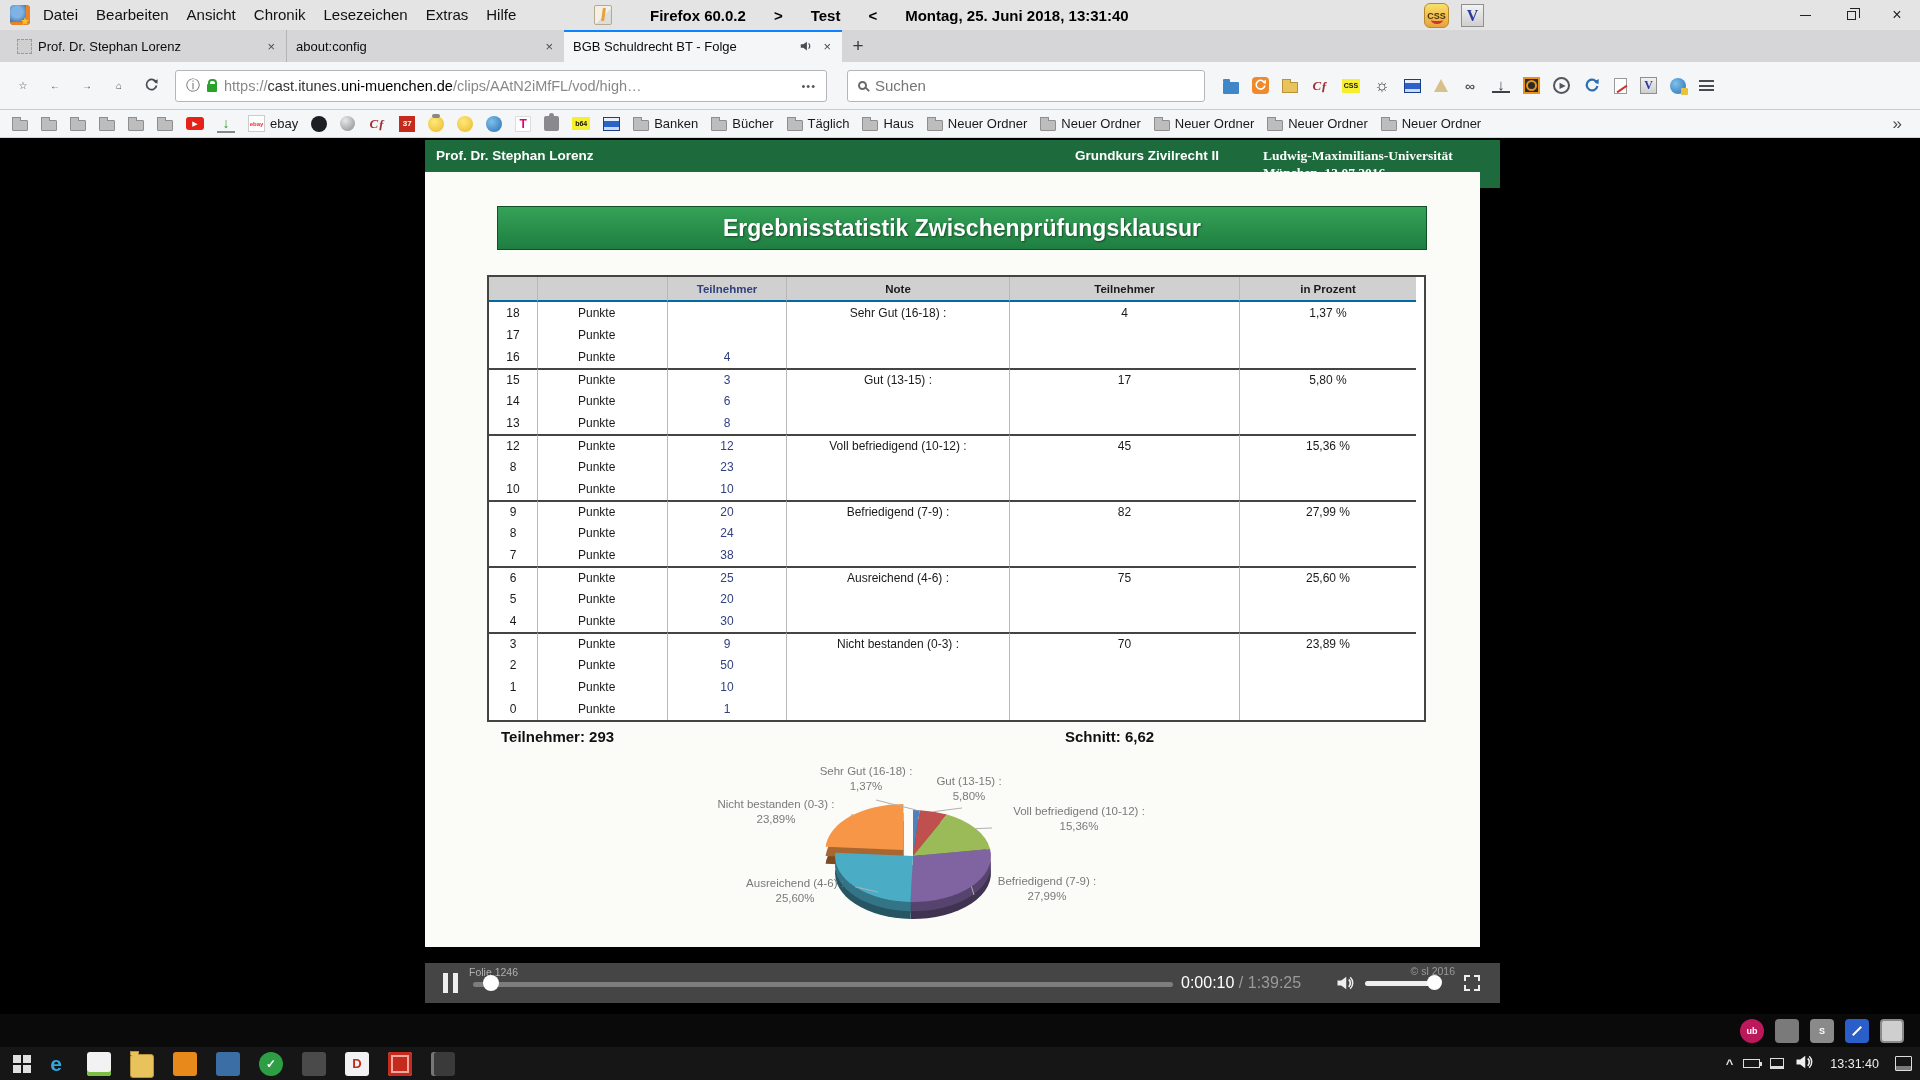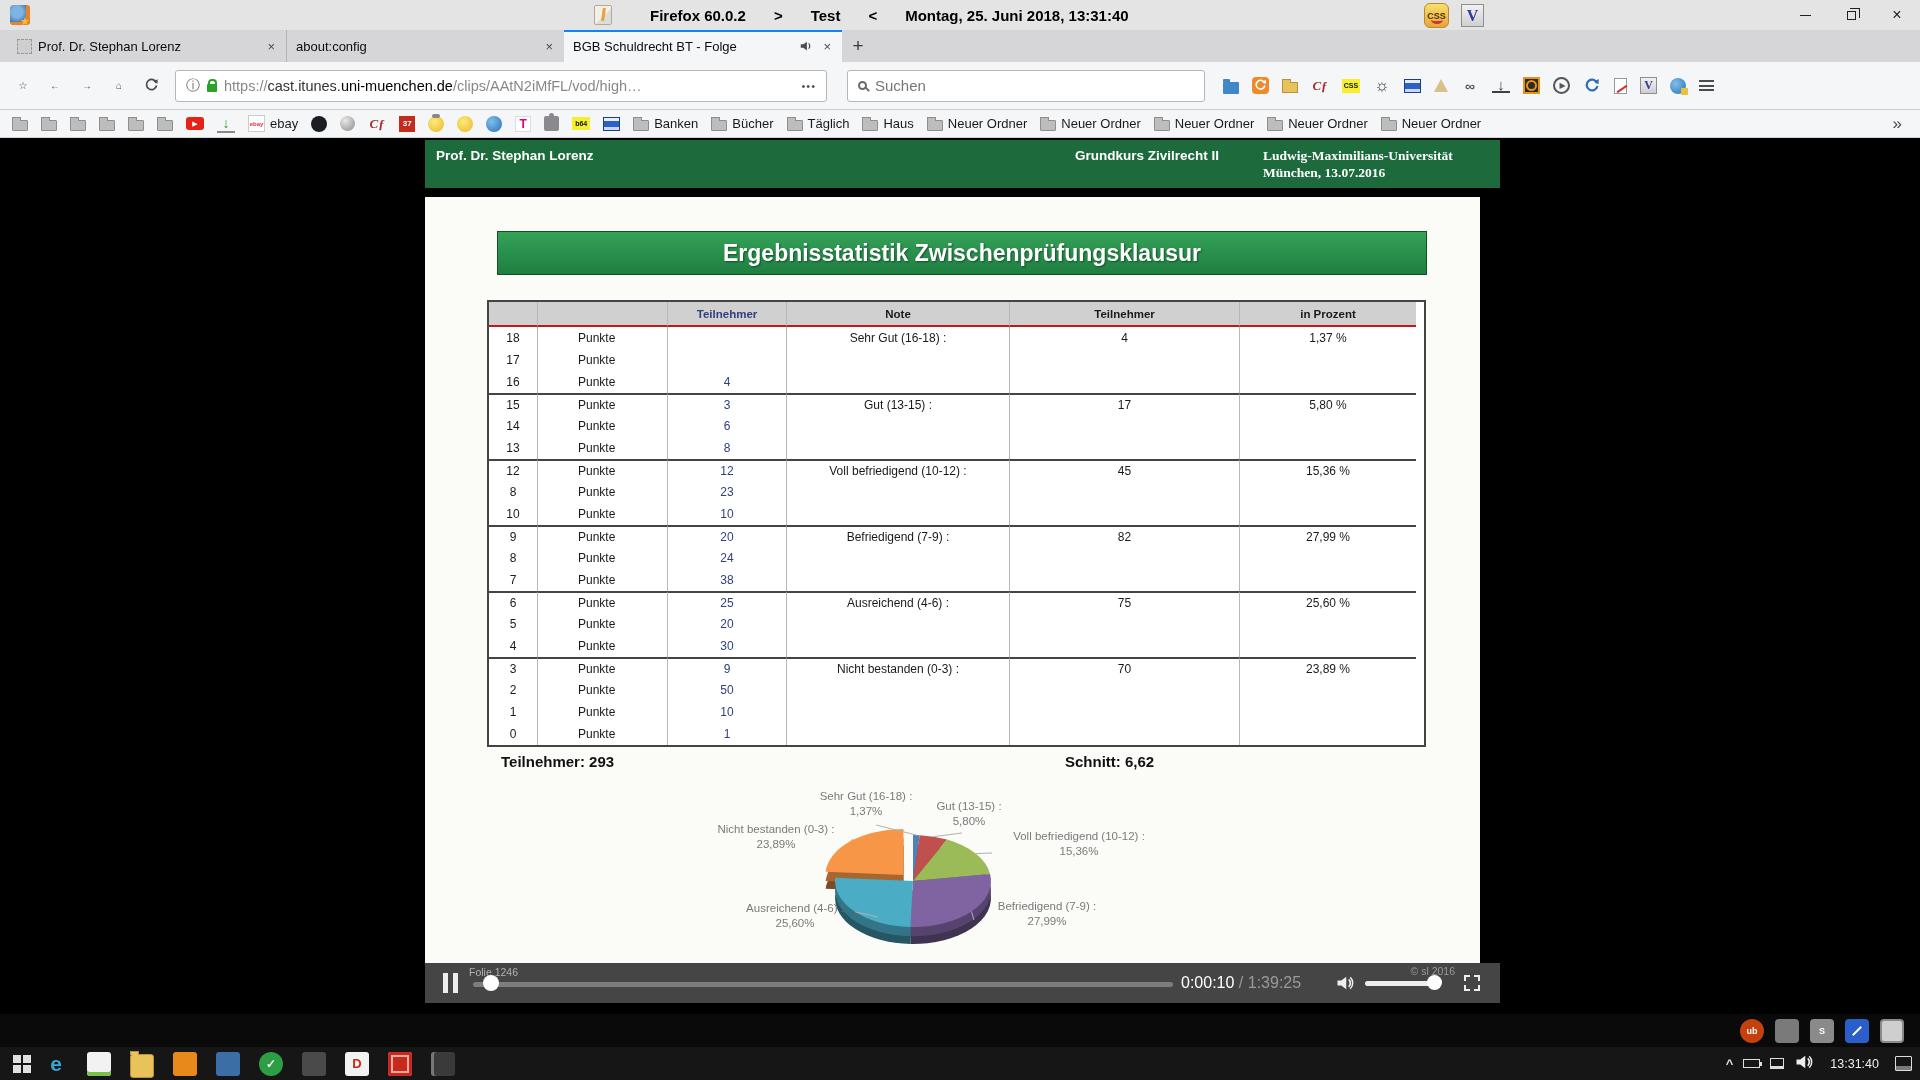--- a/index.html
+++ b/index.html
@@ -141,33 +141,33 @@
 
   
   .content { position:absolute; left:0; top:138px; width:1920px; height:876px; background:#000; }
   .video { position:absolute; left:425px; top:2px; width:1075px; height:863px; }
   .vheader { position:absolute; left:0; top:0; width:1075px; height:48px; background:#1d6b3c;
     color:#fff; font-weight:bold; font-size:13.5px; line-height:17px; }
   .vh-presenter { position:absolute; left:11px; top:7px; }
   .vh-title { position:absolute; left:256px; top:7px; width:280px; }
   .vh-course { position:absolute; left:650px; top:7px; white-space:nowrap; }
   .vh-org { position:absolute; left:838px; top:7px;font-family:Liberation Serif, serif; }
-  .slide { position:absolute; left:0; top:57px; width:1055px; height:775px; background:#fbfbf8; }
+  .slide { position:absolute; left:0; top:32px; width:1055px; height:775px; background:#fbfbf8; }
   .banner { position:absolute; left:72px; top:34px; width:930px; height:44px;
     background:linear-gradient(#35a257,#1e7e41); border:1px solid #0e5226;
     color:#fff; font-weight:bold; font-size:23px; display:flex; align-items:center; justify-content:center;
     text-shadow:1px 1px 2px rgba(0,0,0,.45); }
 
   .score-table { position:absolute; left:62px; top:103px; width:939px; border:2px solid #444;
     background:#fff; display:grid; grid-template-columns:49px 130px 119px 223px 230px 176px; }
   .st-cell { height:22px; display:flex; align-items:center; justify-content:center;
     font-size:12px; color:#1a1a1a; border-right:1px solid #b8b8b8; background:#fff; }
   .st-cell.c5 { border-right:none; }
   .st-cell.c1 { justify-content:flex-start; padding-left:40px; }
-  .st-head { height:25px; background:#d0d0d0; font-weight:bold; font-size:11.5px; border-bottom:2px solid #b91c1c; }
+  .st-head { height:25px; background:#d0d0d0; font-weight:bold; font-size:11.5px; border-bottom:2px solid #0369a1; }
   .st-cell.gs { border-top:2px solid #444; }
   .st-cell.c2 { color:#31407e; }
   .summary-left { position:absolute; left:76px; top:556px; font-weight:bold; font-size:15px; color:#111; }
   .summary-right { position:absolute; left:640px; top:556px; font-weight:bold; font-size:15px; color:#111; }
 
   .chart { position:absolute; left:175px; top:592px; width:700px; height:172px; }
   .chart svg { position:absolute; left:0; top:0; }
   .pie-label { position:absolute; text-align:center; font-size:11.5px; color:#7a7a7a; line-height:15px; }
 
   .vcontrols { position:absolute; left:0; top:823px; width:1075px; height:40px; background:#454545; }
@@ -182,21 +182,21 @@
   .vc-voltrack { position:absolute; left:940px; top:18px; width:72px; height:5px; background:#eee; border-radius:3px; }
   .vc-volknob { position:absolute; left:1002px; top:12px; width:15px; height:15px; background:#fff; border-radius:50%; }
   .vc-copy { position:absolute; left:930px; top:2px; width:100px; text-align:right; font-size:10.5px; color:#999; }
   .vc-full { position:absolute; left:1038px; top:11px; }
 
   
   .tray-upper { position:absolute; left:0; top:1014px; width:1920px; height:33px; background:#0a0a0a;
     display:flex; align-items:center; justify-content:flex-end; gap:11px; padding-right:16px; }
   .tbadge { width:24px; height:24px; border-radius:4px; display:flex; align-items:center; justify-content:center;
     font-size:9px; font-weight:bold; color:#fff; }
-  .i-ublock-red { background:#c2410c; border-radius:50%; }
+  .i-ublock-red { background:#be185d; border-radius:50%; }
   .i-gray-badge { background:#7a7a7a; }
   .i-s-badge { background:#8a8a8a; }
   .i-blue-pen { background:#2a5ec8; position:relative; }
   .i-blue-pen::after { content:''; position:absolute; width:12px; height:2px; background:#fff; transform:rotate(-45deg); }
   .i-monitor { background:#cfcfcf; border:2px solid #8a8a8a; }
 
   .taskbar { position:absolute; left:0; top:1047px; width:1920px; height:33px; background:#161616;
     display:flex; align-items:center; }
   .tb-start { width:44px; height:33px; display:flex; align-items:center; justify-content:center; }
   .qicon { width:24px; height:24px; margin-right:19px; border-radius:3px; display:flex;
@@ -229,20 +229,29 @@
     box-shadow:inset 0 -4px 0 rgba(221,221,221,.5); }
 </style>
 </head>
 <body>
 
 <div class="screen">
 
   <div class="titlebar">
     <span class="fxball"></span>
     <span class="fxstar">★</span>
+    <nav class="menus" id="menus">
+        <span class="menu-item">Datei</span>
+        <span class="menu-item">Bearbeiten</span>
+        <span class="menu-item">Ansicht</span>
+        <span class="menu-item">Chronik</span>
+        <span class="menu-item">Lesezeichen</span>
+        <span class="menu-item">Extras</span>
+        <span class="menu-item">Hilfe</span>
+      </nav>
     <span class="pencil-ic"></span>
     <div class="tb-center">
       <span>Firefox 60.0.2</span>
       <span>&gt;</span>
       <span>Test</span>
       <span>&lt;</span>
       <span>Montag, 25. Juni 2018, 13:31:40</span>
     </div>
     <span class="css-badge">CSS</span>
     <span class="v-badge">V</span>

